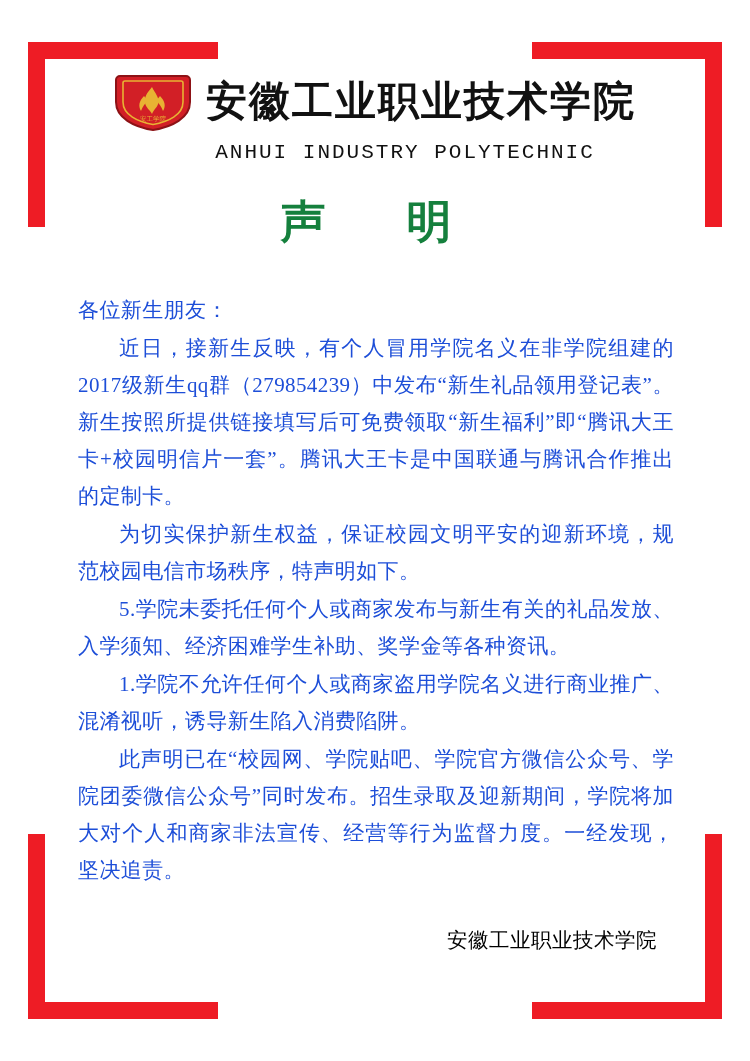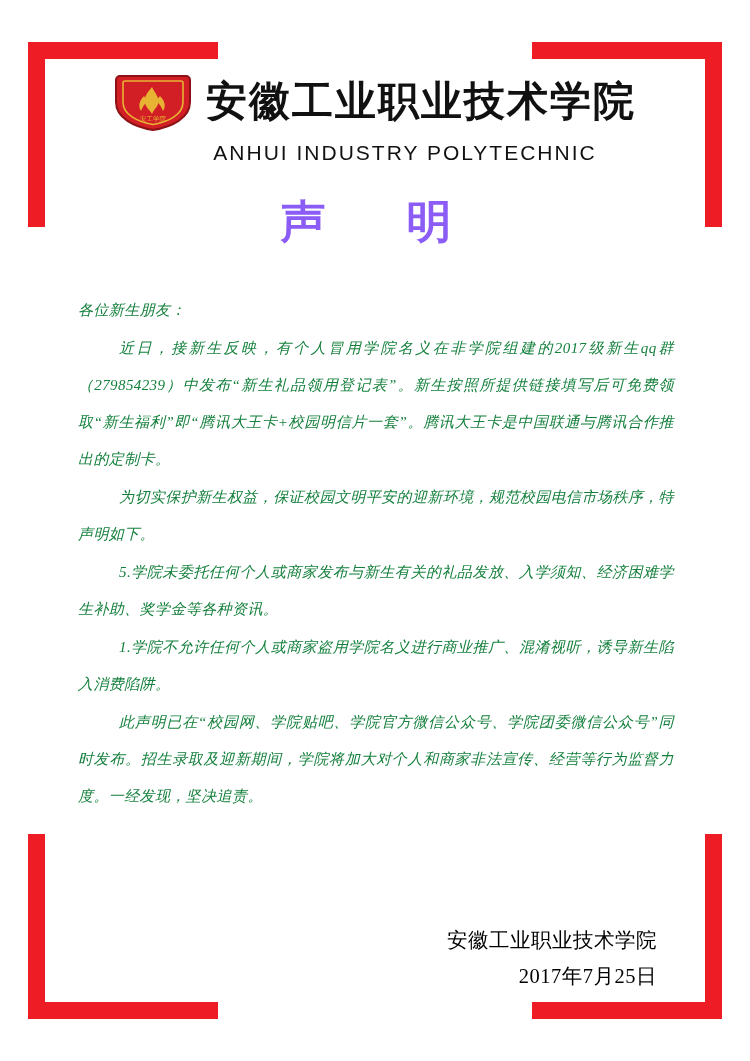--- a/index.html
+++ b/index.html
@@ -66,58 +66,57 @@
   .school-name {
     font-family: "Liberation Serif", serif;
     font-weight: bold;
     font-size: 41px;
     letter-spacing: 2px;
     color: #111111;
     line-height: 1.05;
     white-space: nowrap;
   }
   .school-name-en {
-    font-family: Liberation Sans, sans-serif;
+    font-family: Liberation Mono, monospace;
     font-size: 21px;
     letter-spacing: 2.0px;
     color: #111111;
     margin-top: 9px;
     margin-left: 60px;
     white-space: nowrap;
   }
 
   
   .doc-title {
     position: absolute;
     left: 0; top: 192px;
     width: 750px;
     text-align: center;
     font-family: "Liberation Serif", serif;
     font-weight: bold;
     font-size: 45px;
     letter-spacing: 18px;
-    color: #8b5cf6;
+    color: #15803d;
   }
 
   
   .body-wrap {
     position: absolute;
     left: 78px;
     top: 292px;
     width: 596px;
   }
   .para {
     font-family: "Liberation Serif", serif;
-    font-size: 15px;
+    font-size: 21px;
     line-height: 37px;
     letter-spacing: 0.4px;
     text-align: justify;
     margin: 0 0 1px 0;
-    color: #15803d;
-    font-style: italic;
+    color: #1d4ed8;
   }
   .para.indent { text-indent: 41px; }
 
   
   .sign {
     position: absolute;
     left: 0;
     top: 922px;
     width: 750px;
   }
@@ -168,14 +167,13 @@
   <p class="para">各位新生朋友：</p>
   <p class="para indent">近日，接新生反映，有个人冒用学院名义在非学院组建的2017级新生qq群（279854239）中发布“新生礼品领用登记表”。新生按照所提供链接填写后可免费领取“新生福利”即“腾讯大王卡+校园明信片一套”。腾讯大王卡是中国联通与腾讯合作推出的定制卡。</p>
   <p class="para indent">为切实保护新生权益，保证校园文明平安的迎新环境，规范校园电信市场秩序，特声明如下。</p>
   <p class="para indent">5.学院未委托任何个人或商家发布与新生有关的礼品发放、入学须知、经济困难学生补助、奖学金等各种资讯。</p>
   <p class="para indent">1.学院不允许任何个人或商家盗用学院名义进行商业推广、混淆视听，诱导新生陷入消费陷阱。</p>
   <p class="para indent">此声明已在“校园网、学院贴吧、学院官方微信公众号、学院团委微信公众号”同时发布。招生录取及迎新期间，学院将加大对个人和商家非法宣传、经营等行为监督力度。一经发现，坚决追责。</p>
 </div>
 
 <div class="sign">
   <div class="sign-line">安徽工业职业技术学院</div>
-  <div class="sign-line">2017年7月25日</div>
 </div>
 
 </body></html>

